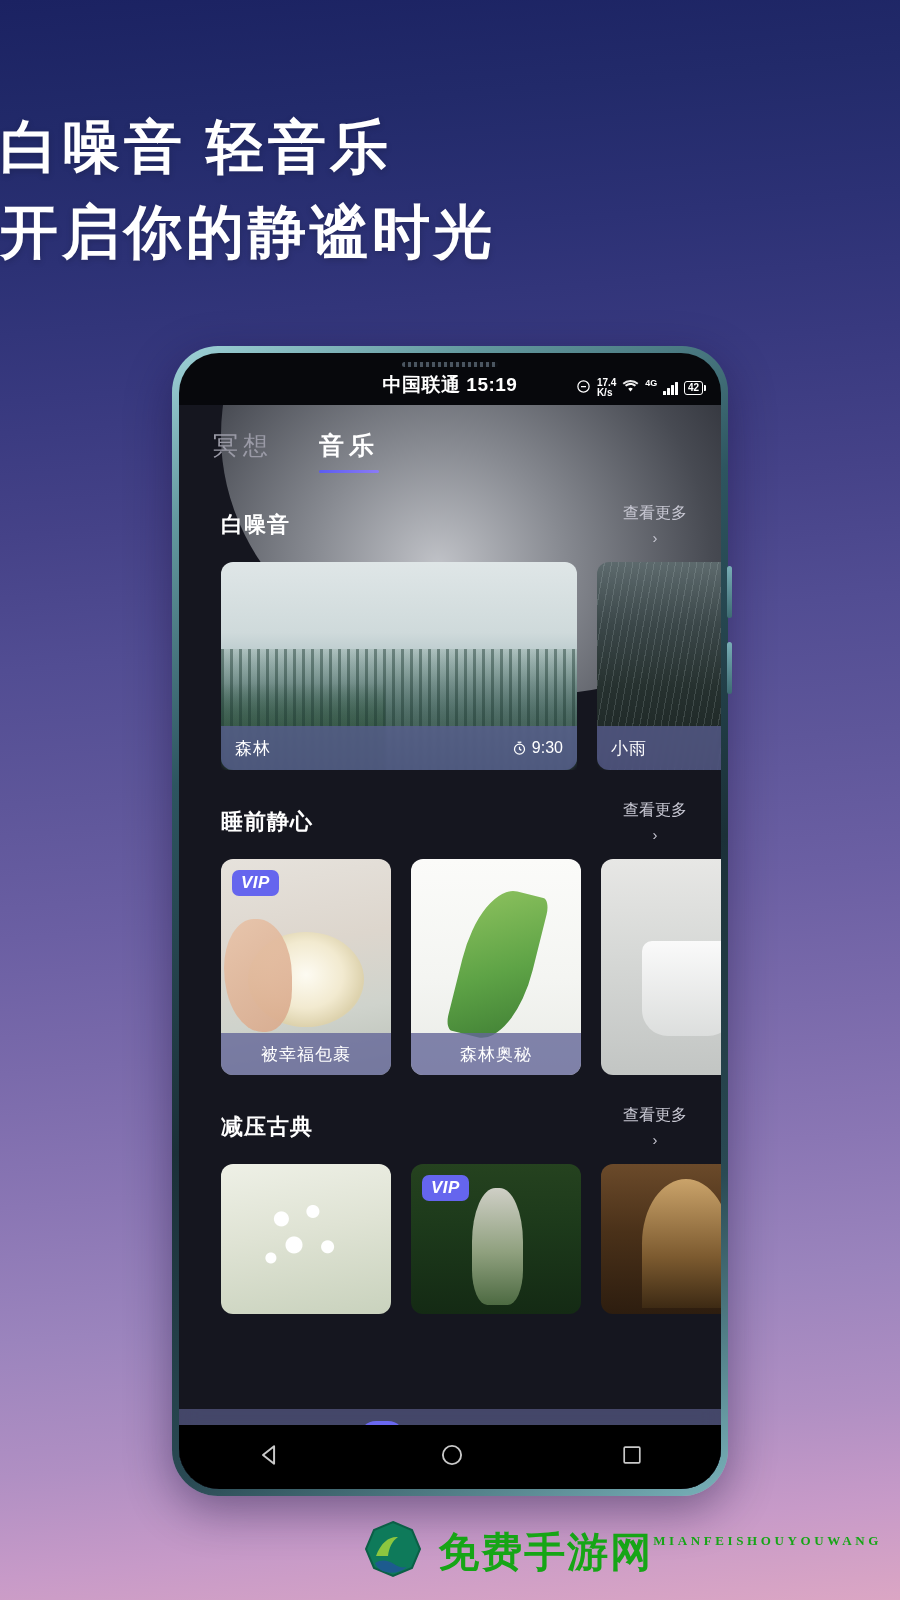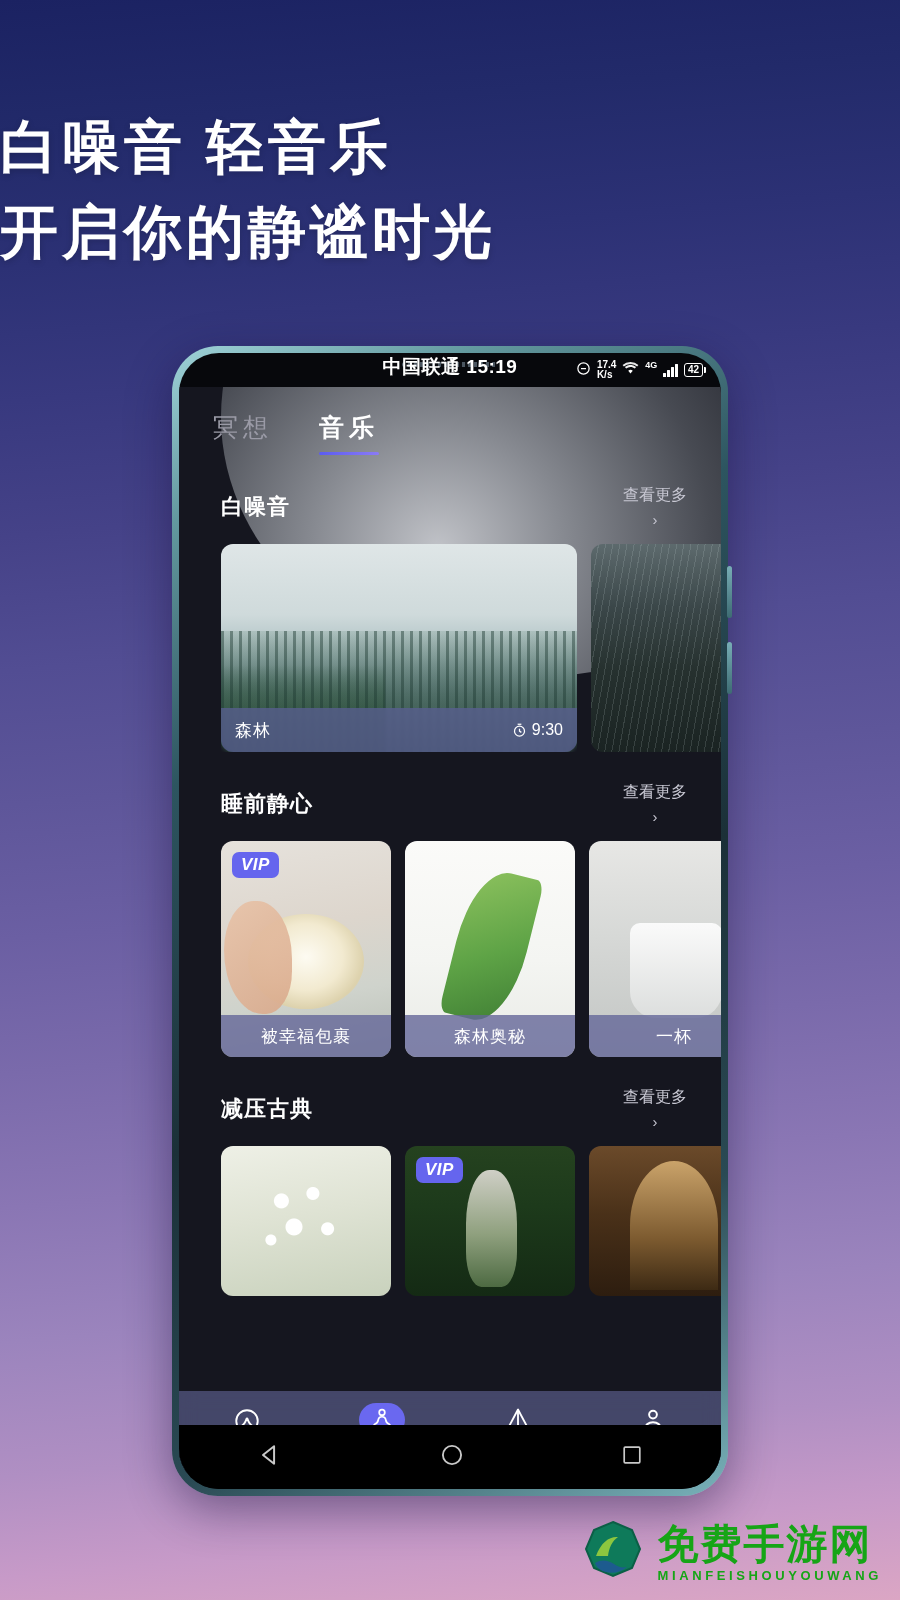--- a/index.html
+++ b/index.html
@@ -27,21 +27,21 @@
     background:linear-gradient(150deg,#9fd2d8 0%,#63999f 12%,#2d5560 30%,#1b3038 55%,#2a4a54 78%,#79b2ba 100%);
     padding:7px; box-shadow:0 14px 46px rgba(20,10,50,.42); }
   .phone-inner { position:relative; width:100%; height:100%; border-radius:40px;
     background:#07080c; overflow:hidden; }
 
   .speaker { position:absolute; top:9px; left:50%; transform:translateX(-50%);
     width:96px; height:5px; border-radius:3px;
     background:repeating-linear-gradient(90deg,#4a5560 0 3px,#0b0d12 3px 6px); }
 
   
-  .statusbar { position:relative; height:34px; display:flex; align-items:flex-end;
+  .statusbar { position:relative; height:52px; display:flex; align-items:flex-end;
     justify-content:center; padding-bottom:7px; color:#fff; }
   .sb-center { font-size:19px; font-weight:bold; letter-spacing:.5px; }
   .sb-right { position:absolute; right:15px; bottom:7px; display:flex;
     align-items:center; gap:6px; }
   .sb-speed { font-size:10px; line-height:1.0; font-weight:bold; }
   .sb-ico { display:block; }
   .sb-4g { font-size:9px; font-weight:bold; position:relative; top:-5px; }
   .bars { display:flex; align-items:flex-end; gap:1.5px; height:13px; }
   .bars i { width:2.5px; background:#fff; display:block; border-radius:.5px; }
   .bars i:nth-child(1){height:4px}.bars i:nth-child(2){height:7px}
@@ -68,21 +68,21 @@
     background:linear-gradient(90deg,#5b5cf0,#8b7bf5); }
 
   .scroll { position:relative; padding:0 0 0 8px; }
 
   .sec-head { display:flex; align-items:center; justify-content:space-between;
     padding:30px 34px 16px 34px; }
   .sec-title { color:#fff; font-size:22px; font-weight:bold; letter-spacing:1px; }
   .sec-more { color:#c7c7d2; font-size:16px; display:flex; align-items:center; gap:5px;flex-direction:column; }
   .chev { font-size:15px; }
 
-  .row { display:flex; gap:14px; padding-left:34px; }
+  .row { display:flex; gap:20px; padding-left:34px; }
 
   
   .wn-card { position:relative; border-radius:12px; overflow:hidden; flex:none;
     height:208px; }
   .wn-card.a { width:356px; }
   .wn-card.b { width:160px; }
   .wn-img { position:absolute; inset:0; }
   .img-forest { background:
      linear-gradient(180deg,#dfe6e7 0%,#cfdadb 34%,#a8bdc0 54%,#7e9aa3 72%,#5d7c88 100%); }
   .img-forest::after { content:""; position:absolute; left:0; right:0; bottom:0; height:58%;
@@ -159,21 +159,21 @@
   .anav { position:absolute; left:0; right:0; bottom:0; height:64px; background:#000;
     display:flex; align-items:center; justify-content:space-around; }
 
   
   .sidebtn { position:absolute; right:-4px; width:5px; border-radius:3px;
     background:linear-gradient(180deg,#78aeb6,#3d6b72); }
 
   
   .wm { position:absolute; right:18px; bottom:14px; display:flex; align-items:center; gap:12px; }
   .wm-logo { width:66px; height:66px; position:relative; }
-  .wm-text { display:flex; flex-direction:column; }
+  .wm-text { display:flex; flex-direction:row;font-family:Liberation Serif, serif; }
   .wm-cn { font-size:41px; font-weight:bold; color:#16a516; letter-spacing:2px;
     line-height:1.05; }
   .wm-en { font-size:13px; font-weight:bold; color:#16a516; letter-spacing:3.6px;
     text-align:center; margin-top:2px; }
 </style>
 </head>
 <body>
 
 <div class="headline">
   <div class="l1">白噪音 轻音乐</div>
@@ -248,20 +248,23 @@
                   <circle cx="12" cy="13" r="8"></circle>
                     <path d="M12 9v4l3 2"></path>
                     <path d="M9 2h6"></path>
                 </svg>
                 <span>9:30</span>
               </span>
             </div>
           </div>
           <div class="wn-card b">
             <div class="wn-img img-rain"></div>
+            <div class="wn-bar">
+              <span class="wn-name">小雨</span>
+            </div>
           </div>
         </div>
 
         <div class="sec-head">
           <div class="sec-title">睡前静心</div>
           <div class="sec-more">
             <span>查看更多</span>
             <span class="chev">›</span>
           </div>
         </div>
@@ -274,23 +277,20 @@
             </div>
           </div>
           <div class="md-card">
             <div class="md-img img-leaf"></div>
             <div class="md-bar">
               <span class="md-name">森林奥秘</span>
             </div>
           </div>
           <div class="md-card">
             <div class="md-img img-cup"></div>
-            <div class="md-bar">
-              <span class="md-name">一杯</span>
-            </div>
           </div>
         </div>
 
         <div class="sec-head">
           <div class="sec-title">减压古典</div>
           <div class="sec-more">
             <span>查看更多</span>
             <span class="chev">›</span>
           </div>
         </div>

